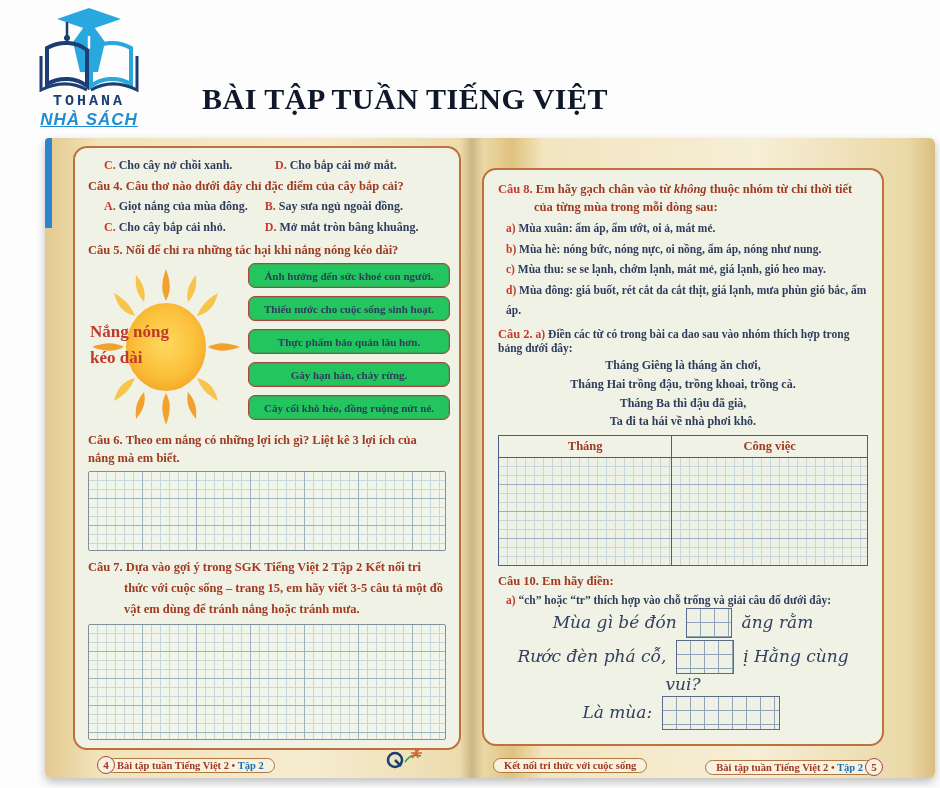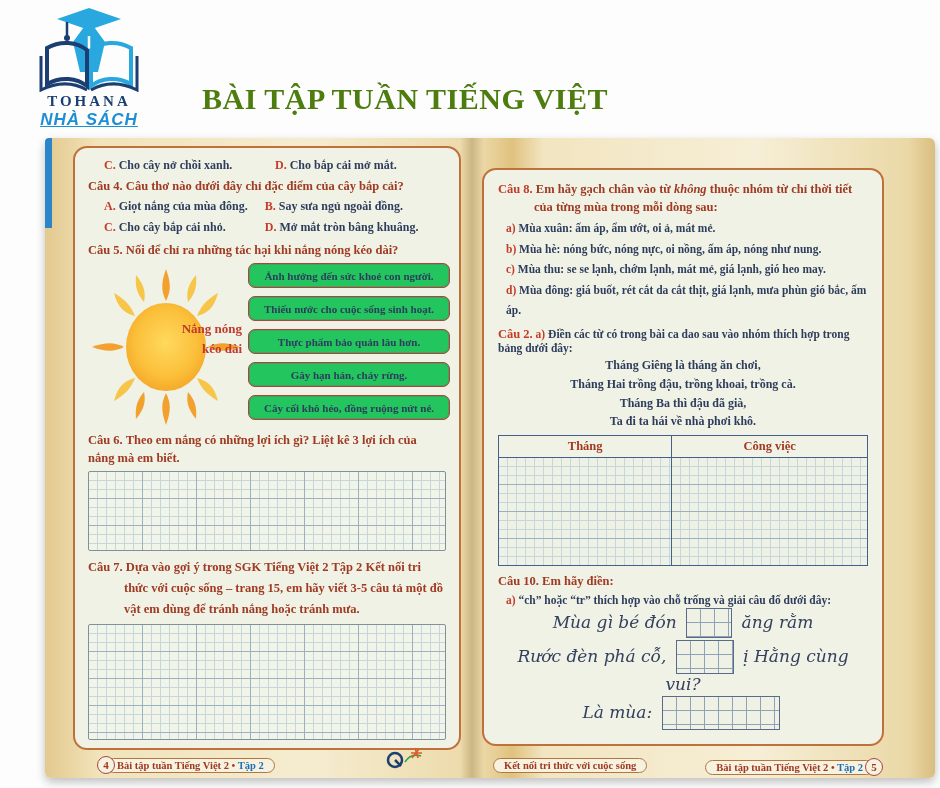--- a/index.html
+++ b/index.html
@@ -6,26 +6,26 @@
   html,body { width:940px; height:788px; }
   body {
     position:relative; width:940px; height:788px;
     background:#fdfdfd; overflow:hidden;
     font-family:"Liberation Serif", serif;
   }
 
   
   .logo-block { position:absolute; left:22px; top:6px; width:134px; text-align:center; }
   .logo-icon { width:104px; height:86px; margin:0 auto; display:block; }
-  .logo-name { font-family:Liberation Serif, serif; font-weight:bold; letter-spacing:3px;
+  .logo-name { font-family:Liberation Mono, monospace; font-weight:bold; letter-spacing:3px;
                color:#1b3f72; font-size:15px; margin-top:1px; }
   .logo-sub  { font-family:"Liberation Sans", sans-serif; font-style:italic; font-weight:bold;
                color:#1e8fd5; font-size:17px; text-decoration:underline; letter-spacing:1px; }
   .page-title { position:absolute; left:170px; top:82px; width:470px; text-align:center;
-                font-weight:bold; font-size:30px; color:#4d7c0f; letter-spacing:0.5px; }
+                font-weight:bold; font-size:30px; color:#0f172a; letter-spacing:0.5px; }
 
   
   .book { position:absolute; left:45px; top:138px; width:890px; height:640px;
           background:linear-gradient(90deg,#e3c98e 0%, #f1e3ba 6%, #f5ecd0 30%, #ecd9a8 49%, #e0c27f 52.5%, #f2e5c0 56%, #f6eed6 80%, #ead8a6 97%, #d9bd80 100%);
           border-radius:6px; box-shadow:0 4px 10px rgba(0,0,0,0.25); }
   .cover-edge { position:absolute; left:0; top:0; width:7px; height:90px; background:#2a86c8; border-radius:4px 0 0 0; }
   .spine-shadow { position:absolute; left:415px; top:0; width:24px; height:640px;
           background:linear-gradient(90deg, rgba(120,90,30,0) 0%, rgba(120,90,30,0.28) 50%, rgba(120,90,30,0) 100%); }
 
   .panel { position:absolute; background:#f0f2e6; border:2px solid #c0703a; border-radius:14px; overflow:hidden; }
@@ -40,22 +40,22 @@
   .opt-letter { color:#c43b2a; font-weight:bold; }
   .body-line  { color:#2e3d5c; font-size:12px; font-weight:600; }
 
   
   .cd-row { display:flex; margin:2px 0 4px 16px; font-size:12px; }
   .cd-row .cd-item { width:50%; }
   .opt-grid { display:grid; grid-template-columns:47% 53%; row-gap:6px; margin:4px 0 6px 16px; font-size:12px; }
   .sun-zone { position:relative; height:168px; margin-top:4px; }
   .sun-wrap { position:absolute; left:2px; top:4px; width:152px; height:160px; }
   .sun-svg  { width:152px; height:160px; }
-  .sun-text { position:absolute; left:0; top:52px; width:152px; text-align:right;
-              color:#c0392b; font-weight:bold; font-size:13px; line-height:1.5; }
+  .sun-text { position:absolute; left:0; top:52px; width:152px; text-align:left;
+              color:#c0392b; font-weight:bold; font-size:17px; line-height:1.5; }
   .match-boxes { position:absolute; left:160px; top:0; width:202px; }
   .match-box { border:1.5px solid #a94442; border-radius:7px; background:#22c55e;
                height:25px; margin-bottom:8px; display:flex; align-items:center; justify-content:center;
                color:#2e3d5c; font-weight:600; font-size:11px; box-shadow:inset 0 0 0 1px rgba(169,68,66,0.25); }
   .grid-area {
     background-color:#f1f4e9;
     background-image:
       repeating-linear-gradient(to right, transparent 0 53px, #9cb0bf 53px 54px),
       repeating-linear-gradient(to bottom, transparent 0 26px, #9cb0bf 26px 27px),
       repeating-linear-gradient(to right, transparent 0 8px, #c7d6d9 8px 9px),

